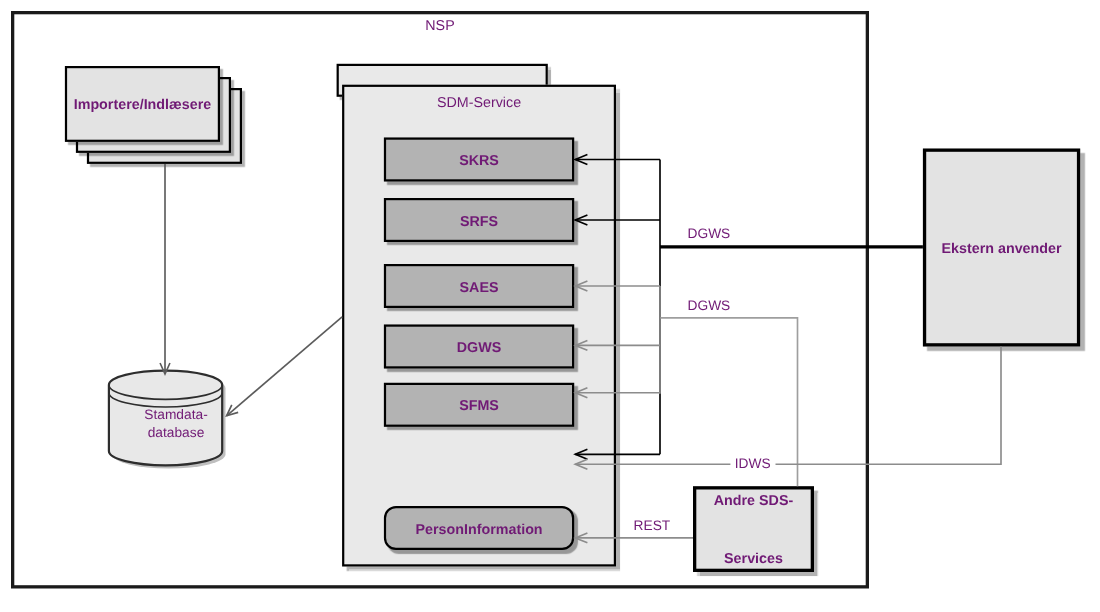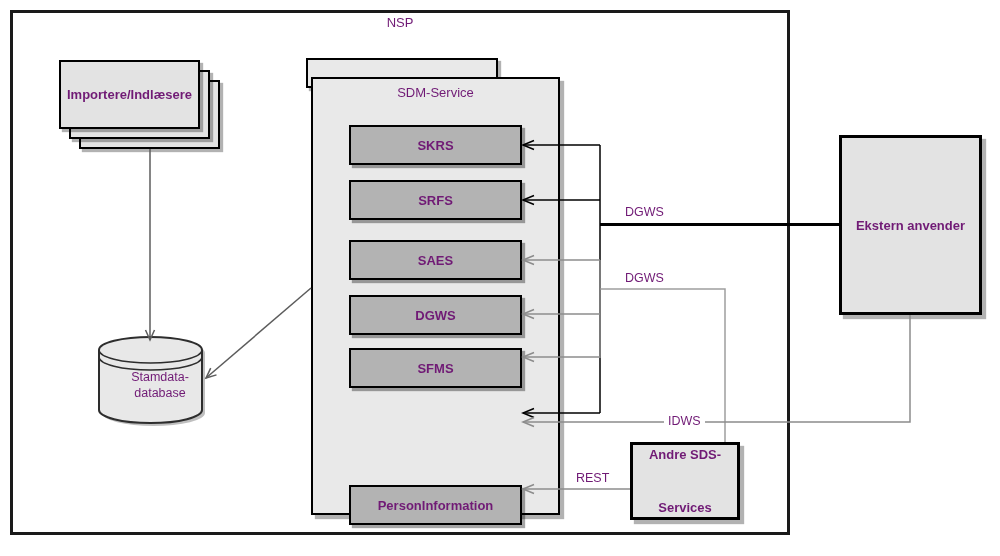--- a/index.html
+++ b/index.html
@@ -23,21 +23,21 @@
             box-shadow:3px 3px 1px rgba(0,0,0,0.3);}
   #sdm-box{left:311px;top:77px;width:249px;height:438px;border:2px solid #000;background:#e9e9e9;
            box-shadow:4px 4px 1px rgba(0,0,0,0.3);}
   #sdm-label{left:311px;top:85px;width:249px;text-align:center;font-size:13px;}
   
   .svc{left:349px;width:173px;height:40px;border:2px solid #000;background:#b3b3b3;
        box-shadow:3px 3px 1px rgba(0,0,0,0.35);
        display:flex;align-items:center;justify-content:center;font-weight:700;font-size:13px;}
   #svc-skrs{top:125px;} #svc-srfs{top:180px;} #svc-saes{top:240px;}
   #svc-syes{top:295px;} #svc-sfms{top:348px;} #svc-sces{top:403px;}
-  #svc-personinformation{top:485px;}
+  #svc-personinformation{top:460px;border-radius:11px;}
   
   #ekstern-box{left:839px;top:135px;width:143px;height:180px;border:3px solid #000;background:#e3e3e3;
                box-shadow:4px 4px 1px rgba(0,0,0,0.3);
                display:flex;align-items:center;justify-content:center;font-weight:700;font-size:13px;text-align:center;}
   #andre-box{left:630px;top:442px;width:110px;height:78px;border:3px solid #000;background:#e3e3e3;
              box-shadow:4px 4px 1px rgba(0,0,0,0.3);
              display:flex;flex-direction:column;align-items:center;justify-content:center;
              font-weight:700;font-size:13px;line-height:17px;text-align:center;gap:36px;}
   
   #db-label{left:99px;top:369px;width:122px;text-align:center;font-size:12.5px;line-height:16px;}

